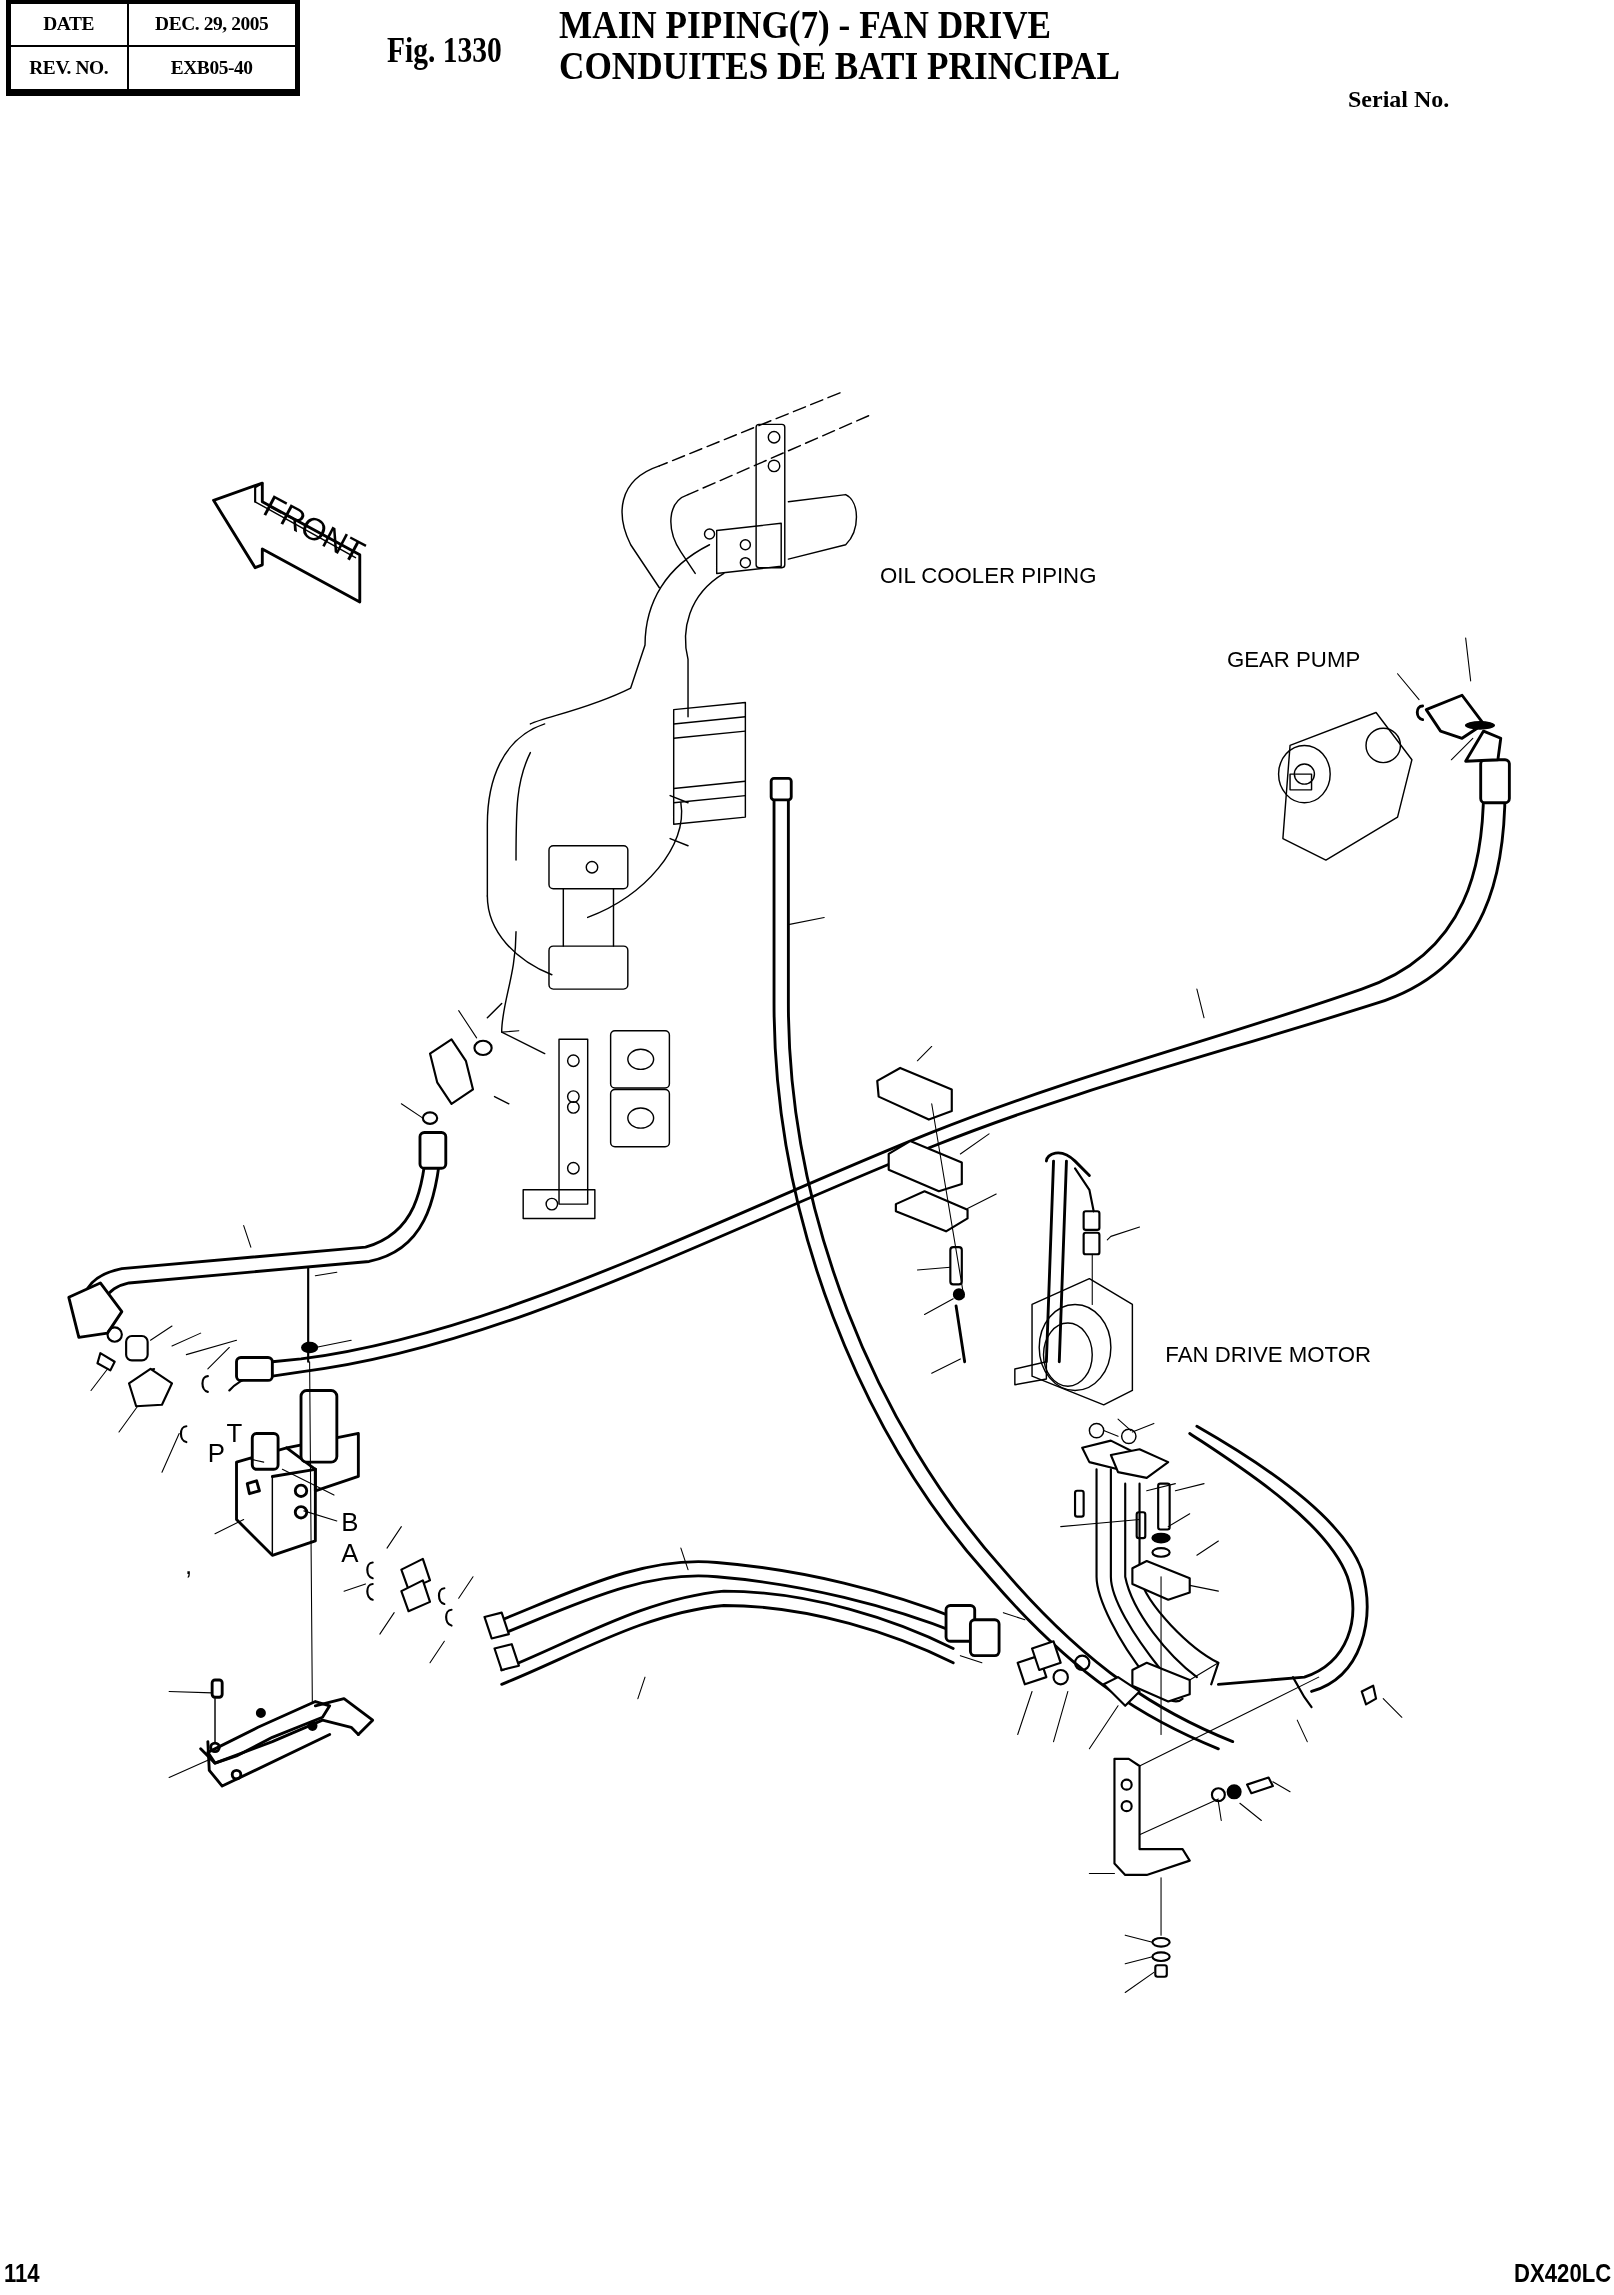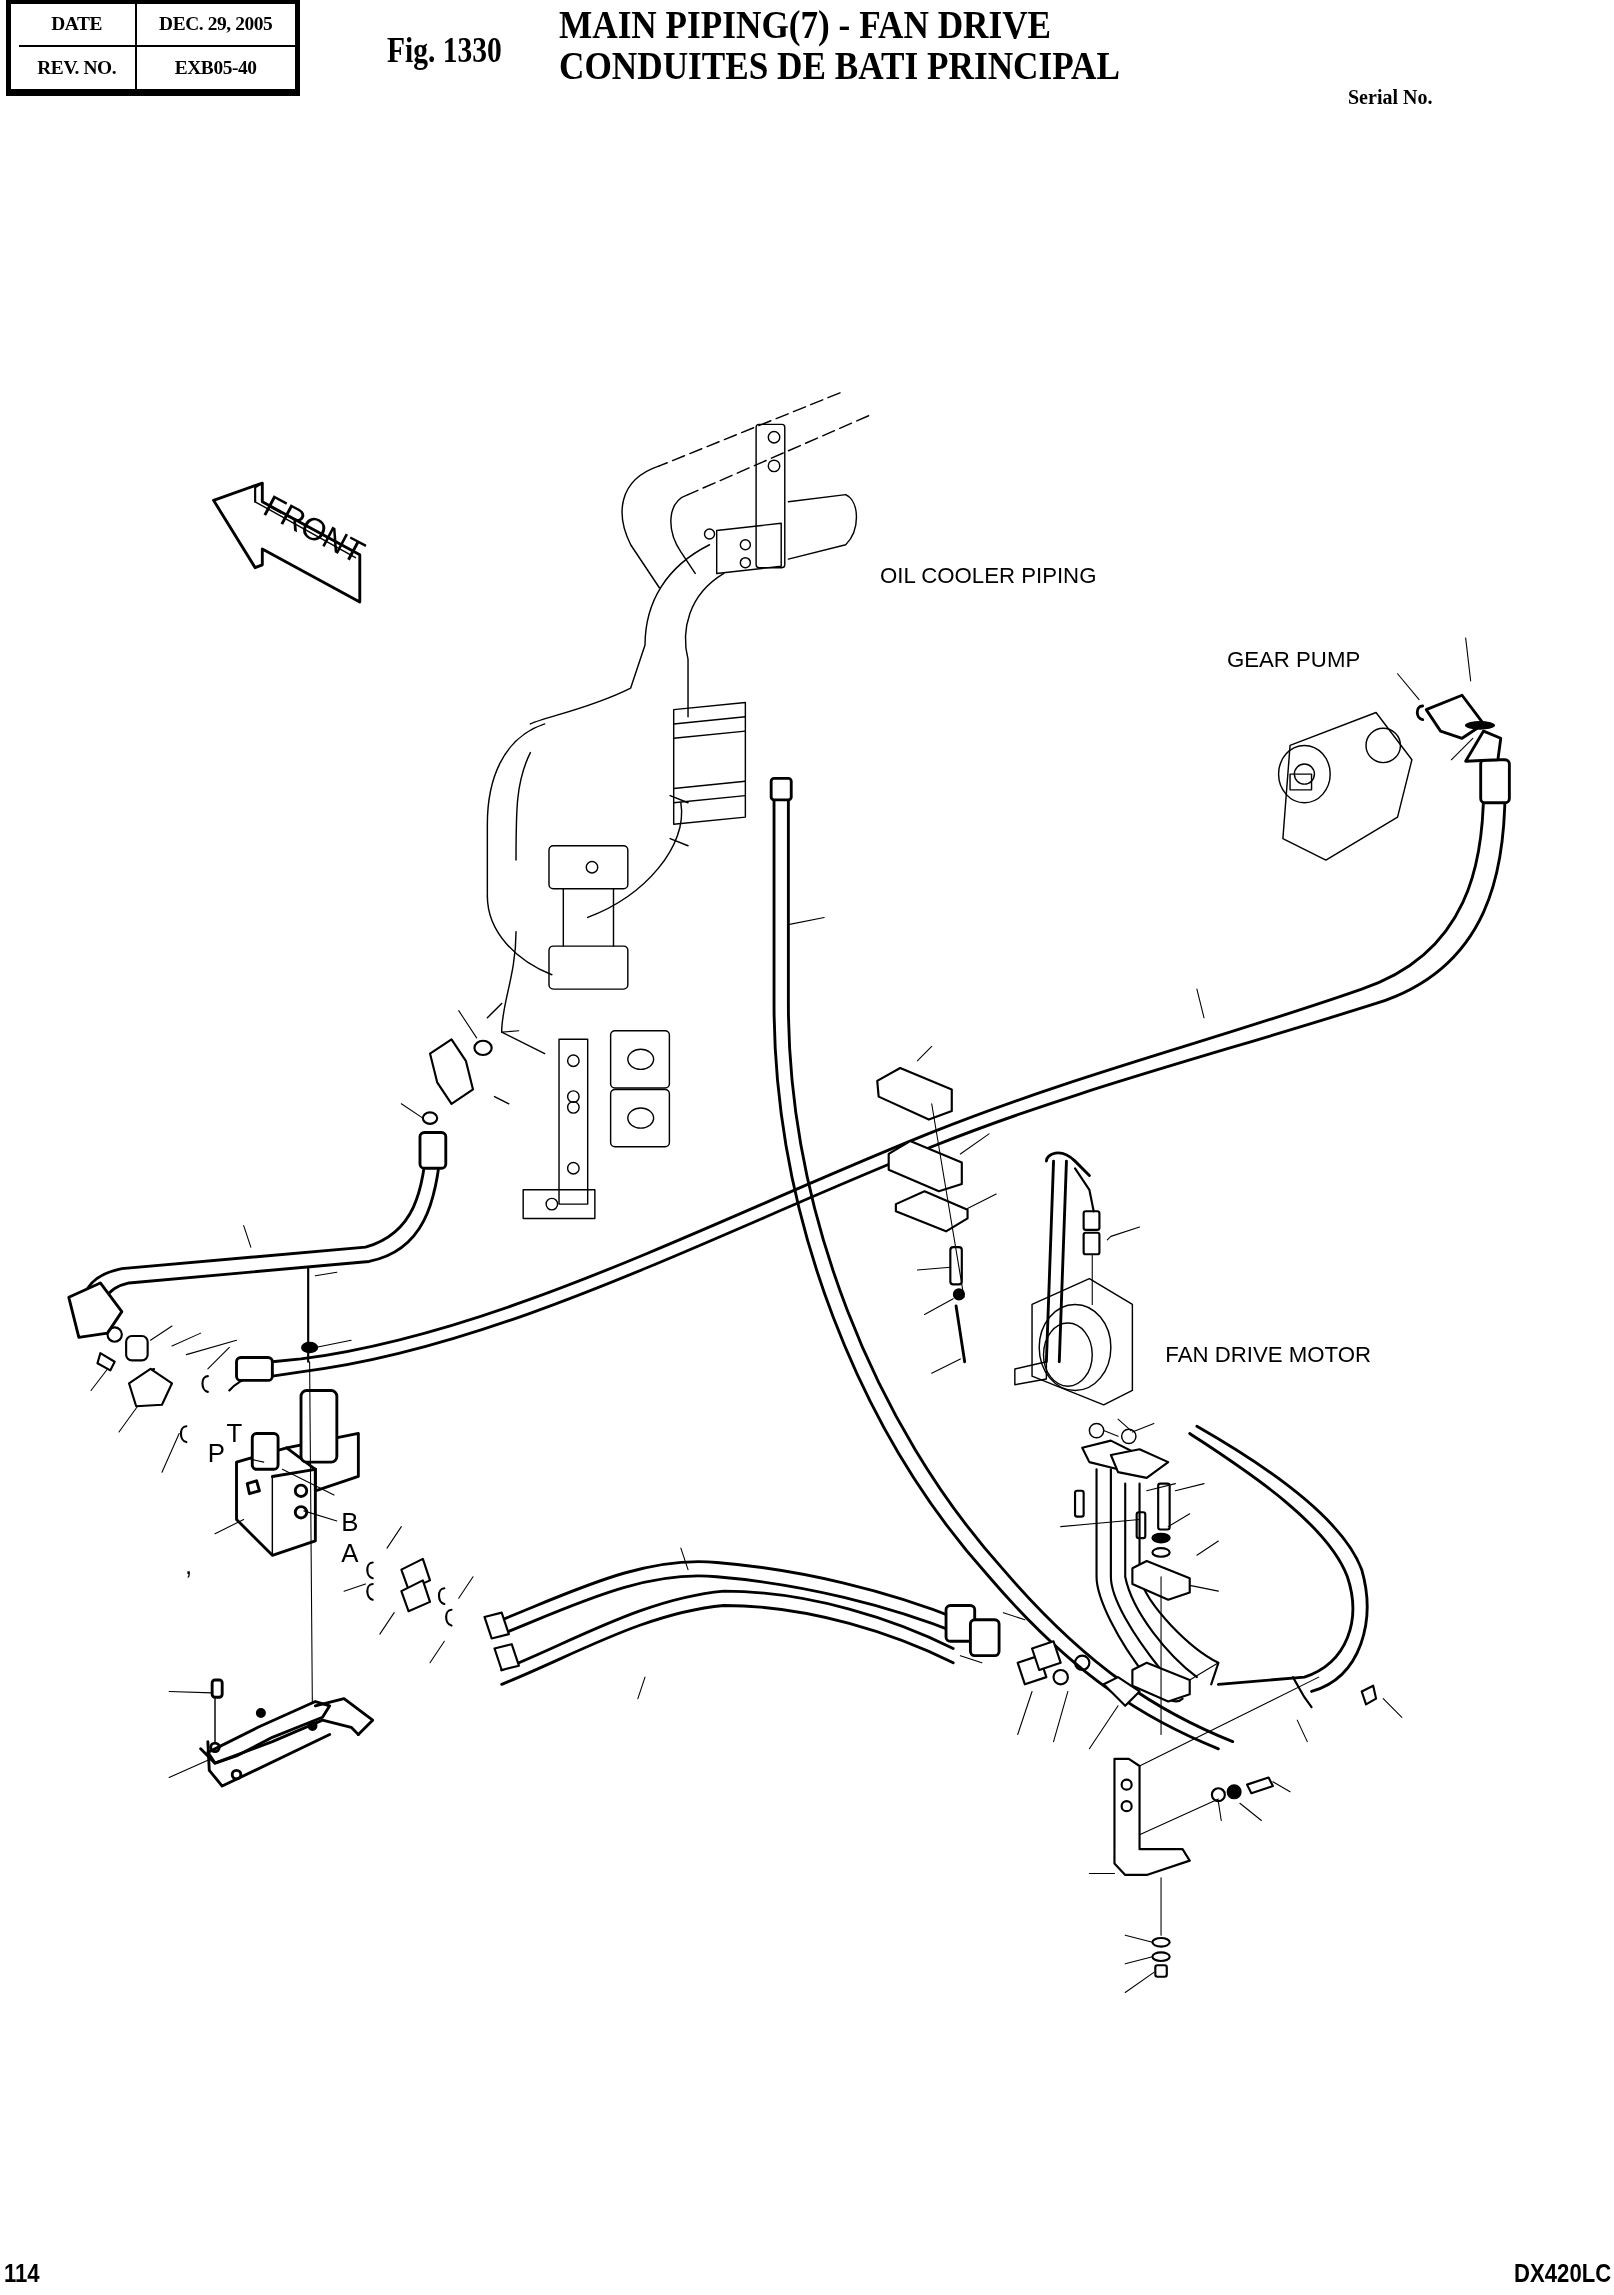--- a/index.html
+++ b/index.html
@@ -1,24 +1,24 @@
 <!DOCTYPE html>
 <html style="font-size:11.5px"><head>
 <meta charset="utf-8">
 <style>
   html, body { margin: 0; padding: 0; background: #ffffff; }
   body { width: 1614px; height: 2295px; position: relative; overflow: hidden; font-family: "Liberation Serif", serif; color: #000; }
-  .info-box { position: absolute; left: 5.7px; top: 0; width: 294px; height: 96px; border: 5px solid #000; border-top-width: 4.3px; border-bottom-width: 7.2px; box-sizing: border-box; display: grid; grid-template-columns: 118px 1fr; grid-template-rows: 1fr 1fr; padding-left: 8px; }
+  .info-box { position: absolute; left: 5.7px; top: 0; width: 294px; height: 96px; border: 5px solid #000; border-top-width: 4.3px; border-bottom-width: 7.2px; box-sizing: border-box; display: grid; grid-template-columns: 118px 1fr; grid-template-rows: 1fr 1fr; }
   .info-box .cell { display: flex; align-items: center; justify-content: center; font-family: "Liberation Serif", serif; font-weight: bold; font-size: 19.4px; letter-spacing: -0.4px; }
   .info-box .cell.lbl { border-right: 2.2px solid #000; }
   .info-box .r1 { border-bottom: 2.9px solid #000; }
   .fig-no { position: absolute; left: 387px; top: 29px; font-family: "Liberation Serif", serif; font-weight: bold; font-size: 36px; transform: scaleX(0.82); transform-origin: left top; white-space: nowrap; }
   .title-main { position: absolute; left: 559px; top: 2.9px; font-family: "Liberation Serif", serif; font-weight: bold; font-size: 40px; line-height: 43px; transform: scaleX(0.88); transform-origin: left top; white-space: nowrap; }
   .title-sub { position: absolute; left: 559px; top: 44px; font-family: "Liberation Serif", serif; font-weight: bold; font-size: 40px; line-height: 43px; transform: scaleX(0.88); transform-origin: left top; white-space: nowrap; }
-  .serial { position: absolute; left: 1348px; top: 86px; font-family: "Liberation Serif", serif; font-weight: bold; font-size: 20px; white-space: nowrap; }
+  .serial { position: absolute; left: 1348px; top: 86px; font-family: "Liberation Serif", serif; font-weight: bold; font-size: 24px; white-space: nowrap; }
   .footer-left { position: absolute; left: 4.3px; top: 2258px; font-family: "Liberation Sans", sans-serif; font-weight: bold; font-size: 26px; transform: scaleX(0.85); transform-origin: left top; }
   .footer-right { position: absolute; right: 2.9px; top: 2258px; font-family: "Liberation Sans", sans-serif; font-weight: bold; font-size: 26px; transform: scaleX(0.85); transform-origin: right top; }
   svg.drawing { position: absolute; left: 0; top: 0; width: 1614px; height: 2295px; }
   svg text { font-family: "Liberation Sans", sans-serif; fill: #000; }
   .lbl-text { font-size: 31px; }
   .port-text { font-size: 36px; }
 </style>
 </head>
 <body>
 

